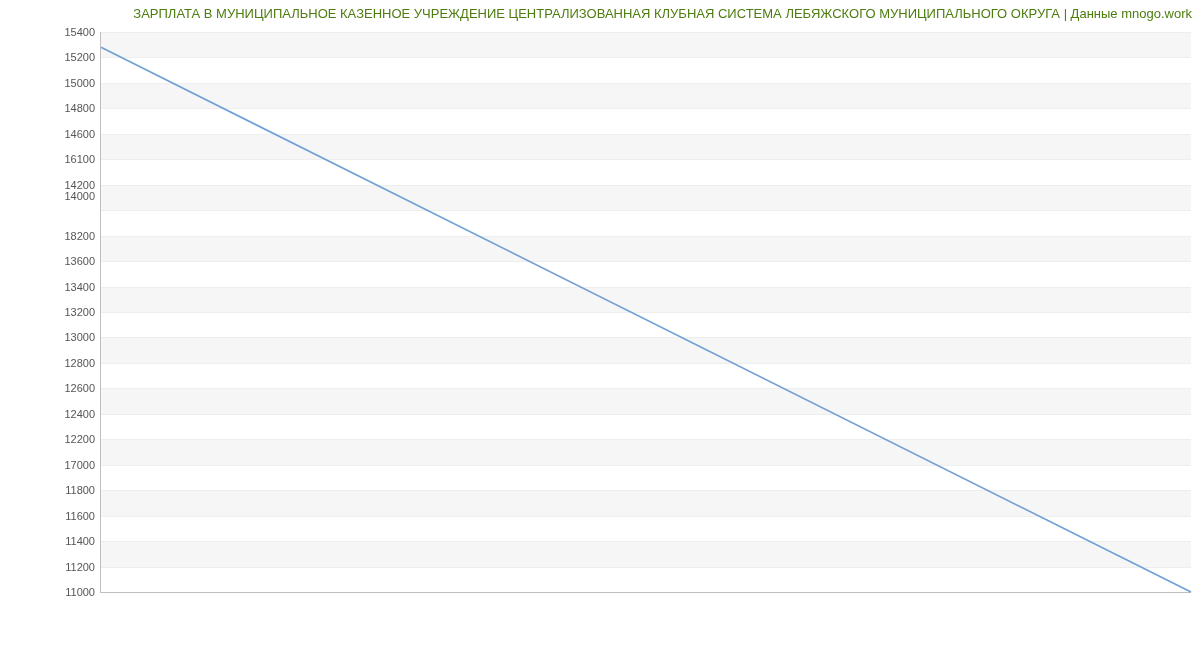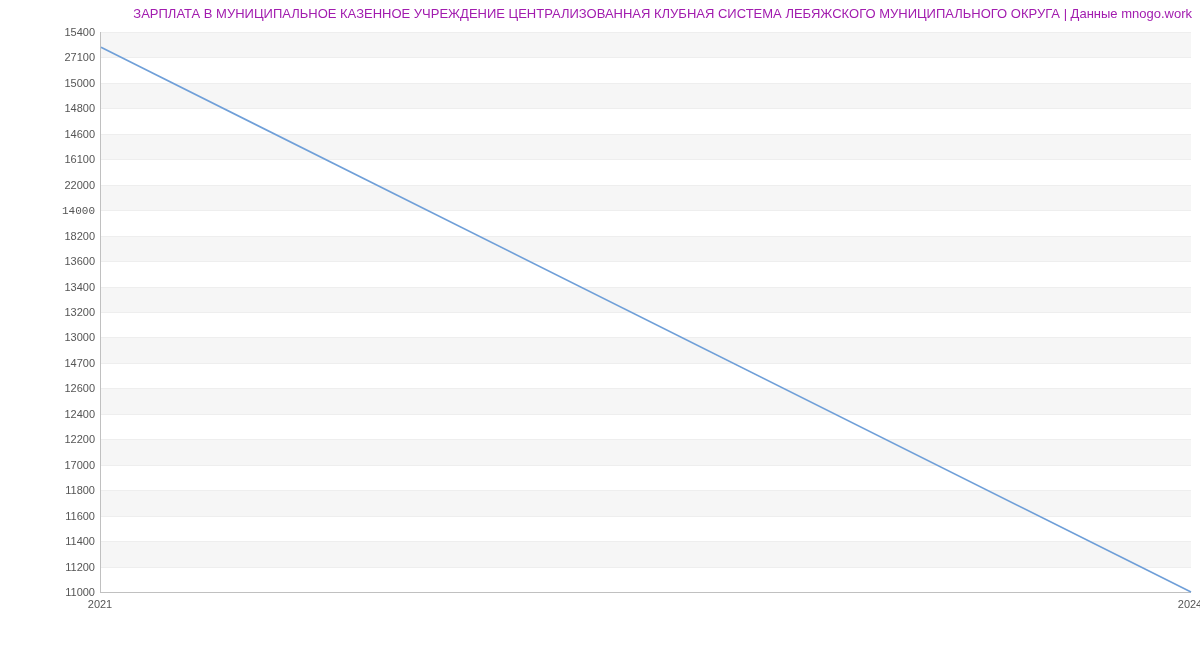--- a/index.html
+++ b/index.html
@@ -18,21 +18,21 @@
     height: 650px;
   }
   .chart-title {
     position: absolute;
     top: 6px;
     right: 8px;
     left: 8px;
     text-align: right;
     font-size: 13px;
     font-weight: 400;
-    color: #a21caf;
+    color: #4d7c0f;
     white-space: nowrap;
   }
   .plot-area {
     position: absolute;
     left: 100px;
     top: 32px;
     width: 1090px;
     height: 560px;
     border-left: 1px solid #c0c0c0;
     border-bottom: 1px solid #c0c0c0;
@@ -95,33 +95,33 @@
   <div class="y-ticks">
       <div class="y-tick" style="top: 560px;">11000</div>
       <div class="y-tick" style="top: 534.545px;">11200</div>
       <div class="y-tick" style="top: 509.091px; margin-left: 12px;">11400</div>
       <div class="y-tick" style="top: 483.636px;">11600</div>
       <div class="y-tick" style="top: 458.182px;">11800</div>
       <div class="y-tick" style="top: 432.727px;">17000</div>
       <div class="y-tick" style="top: 407.273px; text-align: center;">12200</div>
       <div class="y-tick" style="top: 381.818px;">12400</div>
       <div class="y-tick" style="top: 356.364px;">12600</div>
-      <div class="y-tick" style="top: 330.909px;">14700</div>
+      <div class="y-tick" style="top: 330.909px;">12800</div>
       <div class="y-tick" style="top: 305.455px;">13000</div>
       <div class="y-tick" style="top: 280px;">13200</div>
       <div class="y-tick" style="top: 254.545px; text-align: right;">13400</div>
       <div class="y-tick" style="top: 229.091px;">13600</div>
       <div class="y-tick" style="top: 203.636px;">18200</div>
-      <div class="y-tick" style="top: 179px; font-family: Liberation Mono, monospace;">14000</div>
-      <div class="y-tick" style="top: 152.727px;">22000</div>
+      <div class="y-tick" style="top: 164px;">14000</div>
+      <div class="y-tick" style="top: 152.727px;">14200</div>
       <div class="y-tick" style="top: 127.273px;">16100</div>
       <div class="y-tick" style="top: 101.818px;">14600</div>
       <div class="y-tick" style="top: 76.3636px;">14800</div>
       <div class="y-tick" style="top: 50.9091px;">15000</div>
-      <div class="y-tick" style="top: 25.4545px;">27100</div>
+      <div class="y-tick" style="top: 25.4545px;">15200</div>
       <div class="y-tick" style="top: 0px; margin-left: 24px;">15400</div>
     </div>
 
   <div class="plot-area">
       <div class="gridband" style="top: 0px; height: 25.4545px;"></div>
       <div class="gridband" style="top: 50.9091px; height: 25.4545px;"></div>
       <div class="gridband" style="top: 101.818px; height: 25.4545px;"></div>
       <div class="gridband" style="top: 152.727px; height: 25.4545px;"></div>
       <div class="gridband" style="top: 203.636px; height: 25.4545px;"></div>
       <div class="gridband" style="top: 254.545px; height: 25.4545px;"></div>
@@ -150,17 +150,13 @@
       <div class="gridline" style="top: 101.818px;"></div>
       <div class="gridline" style="top: 76.3636px;"></div>
       <div class="gridline" style="top: 50.9091px;"></div>
       <div class="gridline" style="top: 25.4545px;"></div>
       <div class="gridline" style="top: 0px;"></div>
       <svg class="line-layer" preserveAspectRatio="none" viewBox="0 0 1090 560">
         <path d="M0 15.272727272727252 L1090 560" fill="none" stroke="#6f9fd8" stroke-width="1.6"></path>
       </svg>
   </div>
 
-  <div class="x-ticks">
-      <div class="x-tick" style="left: 0px;">2021</div>
-      <div class="x-tick" style="left: 1090px;">2024</div>
-    </div>
 </div>
 
 </body></html>

